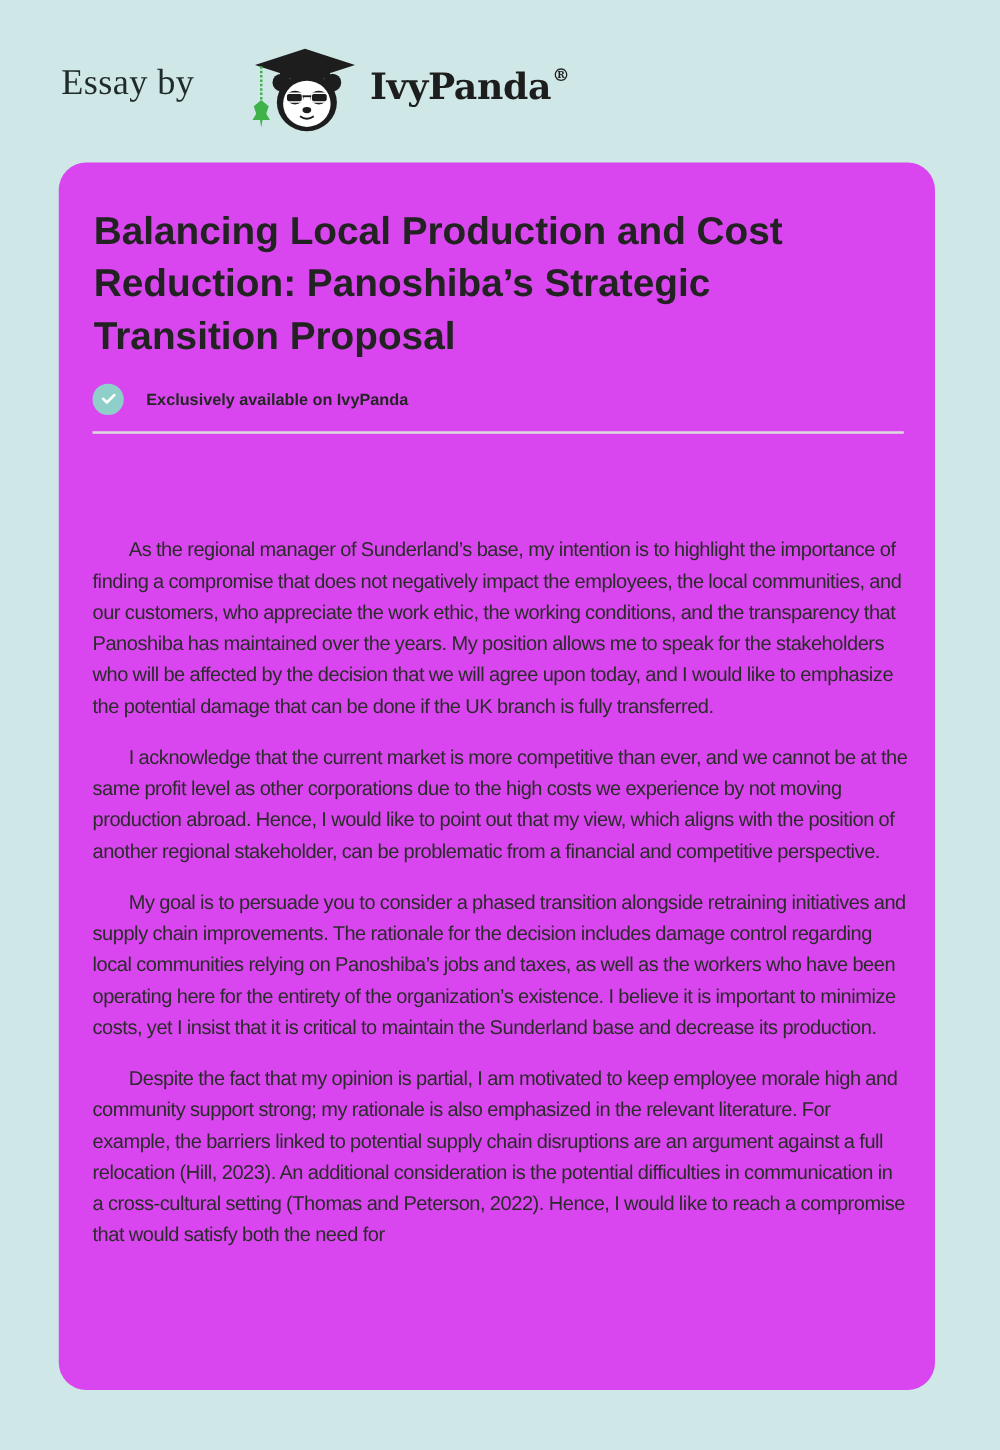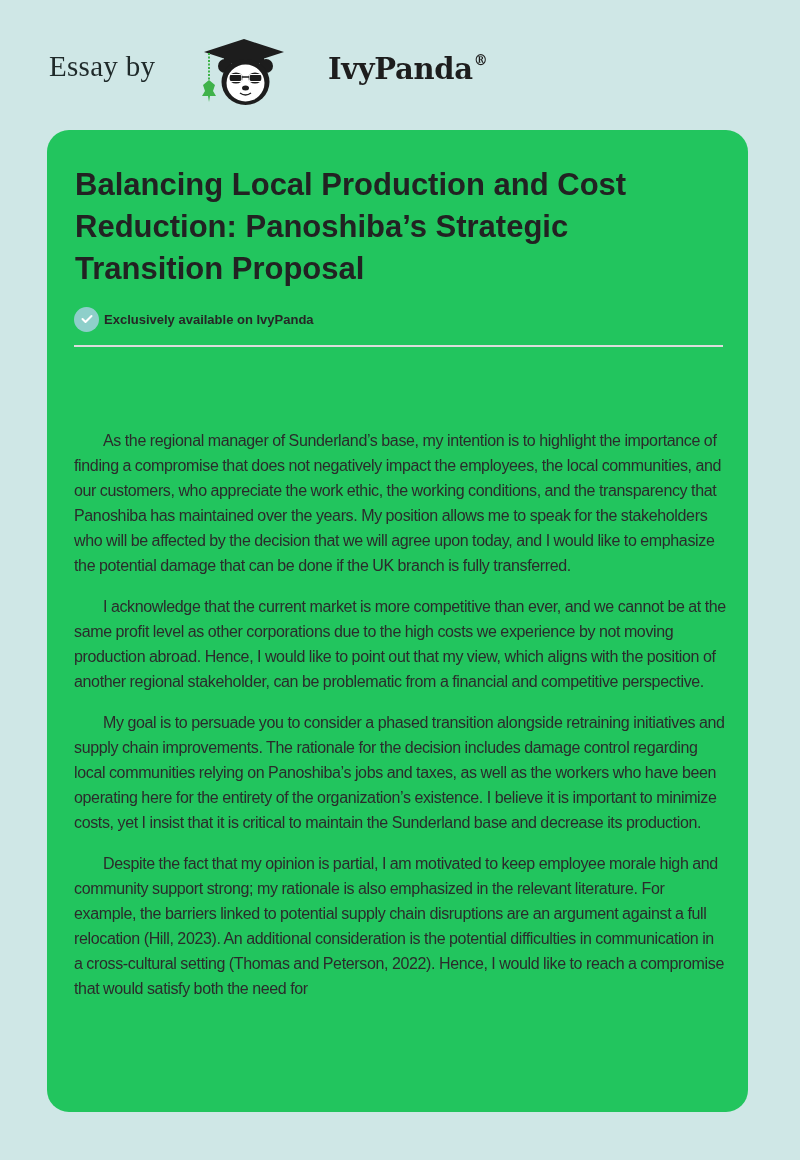--- a/index.html
+++ b/index.html
@@ -16,35 +16,35 @@
     position: absolute; left: 49px; top: 50px;
     font-family: Liberation Serif, serif;
     font-size: 29px; color: #1f2a2a; letter-spacing: 0.3px;
   }
   .logo-icon {
     position: absolute; left: 200px; top: 36px; width: 92px; height: 72px;
   }
   .brand {
     position: absolute; left: 296px; top: 52px;
     font-family: "DejaVu Serif", serif; font-weight: bold;
-    font-size: 29px; color: #1d1d1d; letter-spacing: -0.3px; margin-left: 32px;
+    font-size: 29px; color: #1d1d1d; letter-spacing: -0.3px;
   }
   .brand sup { font-size: 14px; font-weight: bold; vertical-align: 14px; margin-left: 1px; }
   .card {
     position: absolute; left: 47px; top: 130px; width: 701px; height: 982px;
-    background: #22c55e; border-radius: 22px; overflow: hidden;
+    background: #d946ef; border-radius: 22px; overflow: hidden;
   }
   .title {
     position: absolute; left: 28px; top: 34px; width: 640px; margin: 0;
     font-family: "Liberation Sans", sans-serif; font-weight: bold;
     font-size: 31px; line-height: 42px; color: #222222;
   }
   .badge-row {
     position: absolute; left: 27px; top: 176px; height: 26px;
-    display: flex; align-items: center;
+    display: flex; align-items: center; gap: 13px;
   }
   .check-icon {
     width: 25px; height: 25px; border-radius: 50%; background: #8ecfca;
     display: flex; align-items: center; justify-content: center;
   }
   .badge-text {
     margin-left: 5px; font-weight: bold; font-size: 13px; color: #262626;
   }
   .divider {
     position: absolute; left: 27px; top: 215px; width: 649px; height: 2px; background: #dcdcdc;

